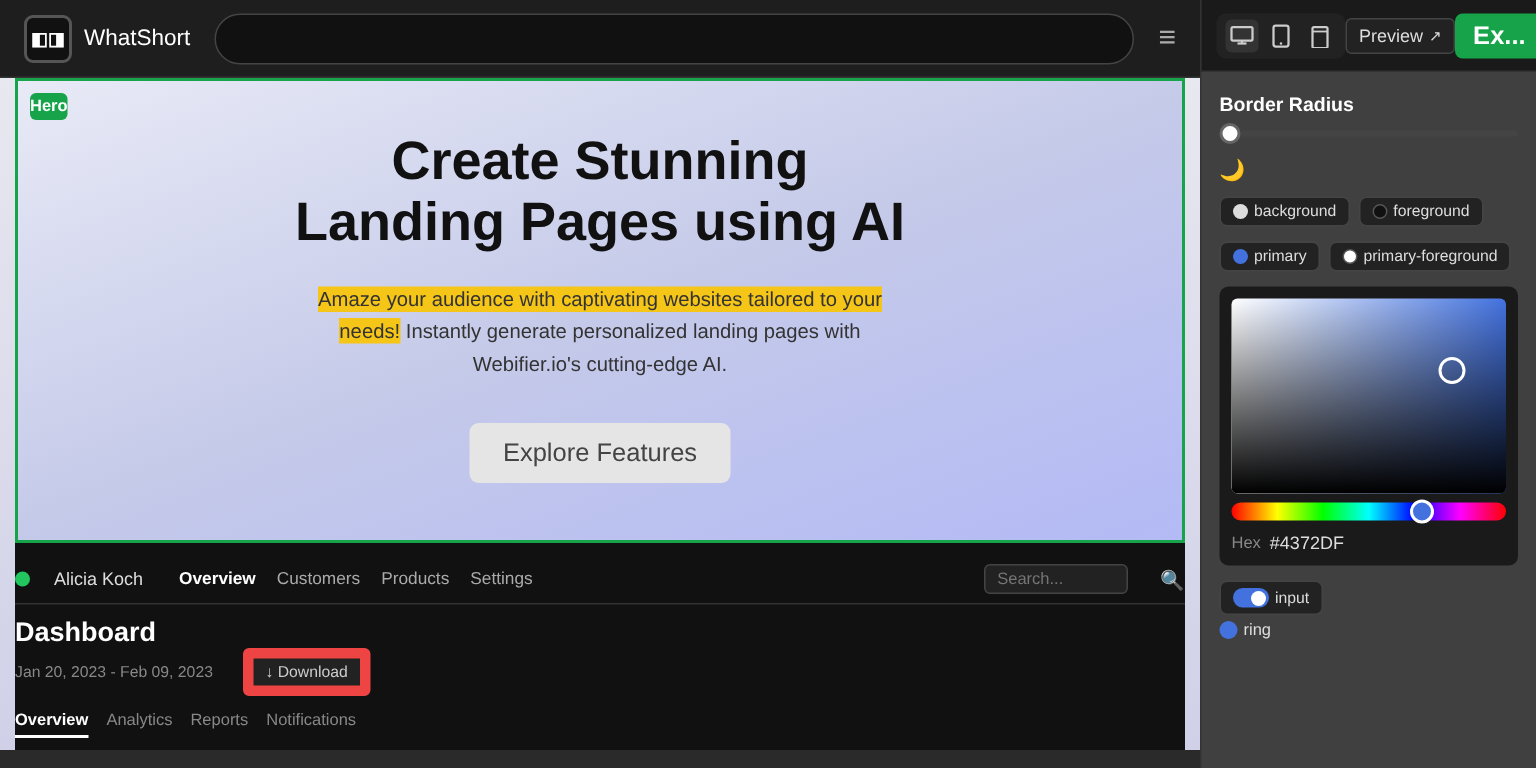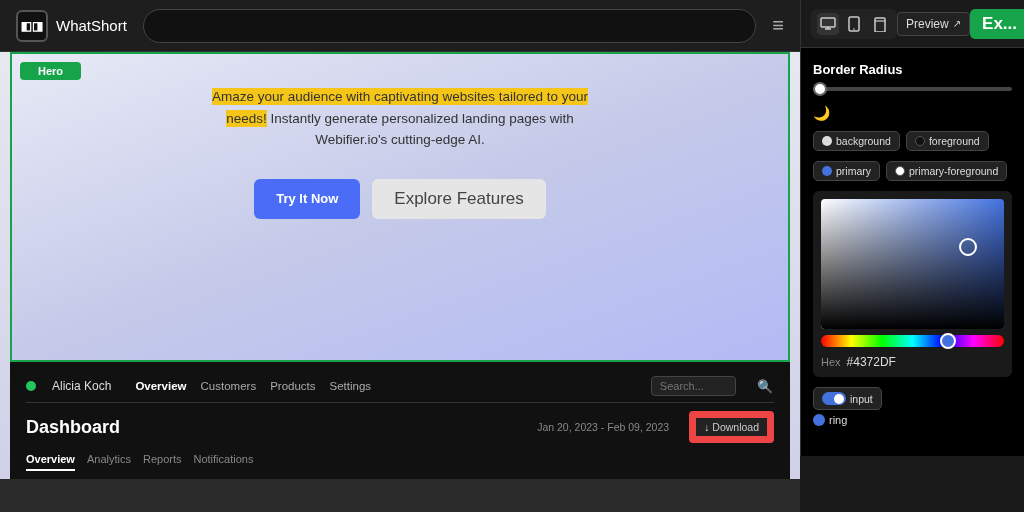--- a/index.html
+++ b/index.html
@@ -86,21 +86,21 @@
 
     
     .hero-label {
       position: absolute;
       top: 8px;
       left: 8px;
       background: #16a34a;
       color: #fff;
       font-size: 11px;
       font-weight: 600;
-      padding: 3px 18px;
+      padding: 3px 0;
       border-radius: 4px;
       z-index: 10;
     }
 
     
     .hero-section {
       border: 2px solid #16a34a;
       margin: 0 10px;
       background: linear-gradient(160deg, #e8eaf6 0%, #c5cae9 50%, #b3baf5 100%);
       padding: 32px 60px 28px;
@@ -155,21 +155,21 @@
       padding: 10px 22px;
       border-radius: 6px;
       font-size: 17px;
       font-weight: 500;
       cursor: pointer;
     }
 
     
     .dashboard-section {
       background: #111;
-      padding: 8px 16px;
+      padding: 8px 0;
       margin: 0 10px;
       border-top: none;
     }
 
     .dashboard-nav {
       display: flex;
       align-items: center;
       gap: 16px;
       padding: 6px 0;
       border-bottom: 1px solid #333;
@@ -208,28 +208,29 @@
 
     .nav-spacer { flex: 1; }
 
     .nav-search {
       background: #222;
       border: 1px solid #444;
       border-radius: 4px;
       padding: 3px 8px;
       color: #888;
       font-size: 11px;
-      width: 85px;
+      width: 96px;
     }
 
     .dashboard-title-row {
       display: flex;
-      align-items: center;
+      align-items: flex-start;
       justify-content: space-between;
       padding: 8px 0 6px;
+      flex-direction: column;
     }
 
     .dashboard-title {
       color: #fff;
       font-size: 18px;
       font-weight: 700;
     }
 
     .dashboard-controls {
       display: flex;
@@ -268,22 +269,22 @@
 
     .dtab.active {
       color: #fff;
       font-weight: 600;
       border-bottom: 2px solid #fff;
     }
 
     
     .right-panel {
       width: 224px;
-      height: 456px;
-      background: #000000;
+      height: 512px;
+      background: #404040;
       border-left: 1px solid #333;
       display: flex;
       flex-direction: column;
     }
 
     
     .right-toolbar {
       height: 48px;
       background: #1a1a1a;
       display: flex;
@@ -551,26 +552,29 @@
       <span class="site-name">WhatShort</span>
     </div>
     <div class="url-bar"></div>
     <div class="toolbar-menu">≡</div>
   </div>
 
   <div class="website-area">
 
     <div class="hero-section">
       <div class="hero-label">Hero</div>
+      <h1 class="hero-heading">
+        <span>Create Stunning</span><br>
+        <span>Landing Pages using AI</span>
+      </h1>
       <p class="hero-subtext">
         <span class="highlight-yellow">Amaze your audience with captivating websites tailored to your needs!</span>
         <span> Instantly generate personalized landing pages with Webifier.io's cutting-edge AI.</span>
       </p>
       <div class="hero-buttons">
-        <button class="btn-primary">Try It Now</button>
         <button class="btn-secondary">Explore Features</button>
       </div>
     </div>
 
     <div class="dashboard-section">
       <div class="dashboard-nav">
         <span class="nav-logo-dot"></span>
         <span class="nav-user">Alicia Koch</span>
         <div class="nav-links">
           <span class="nav-link active">Overview</span>

